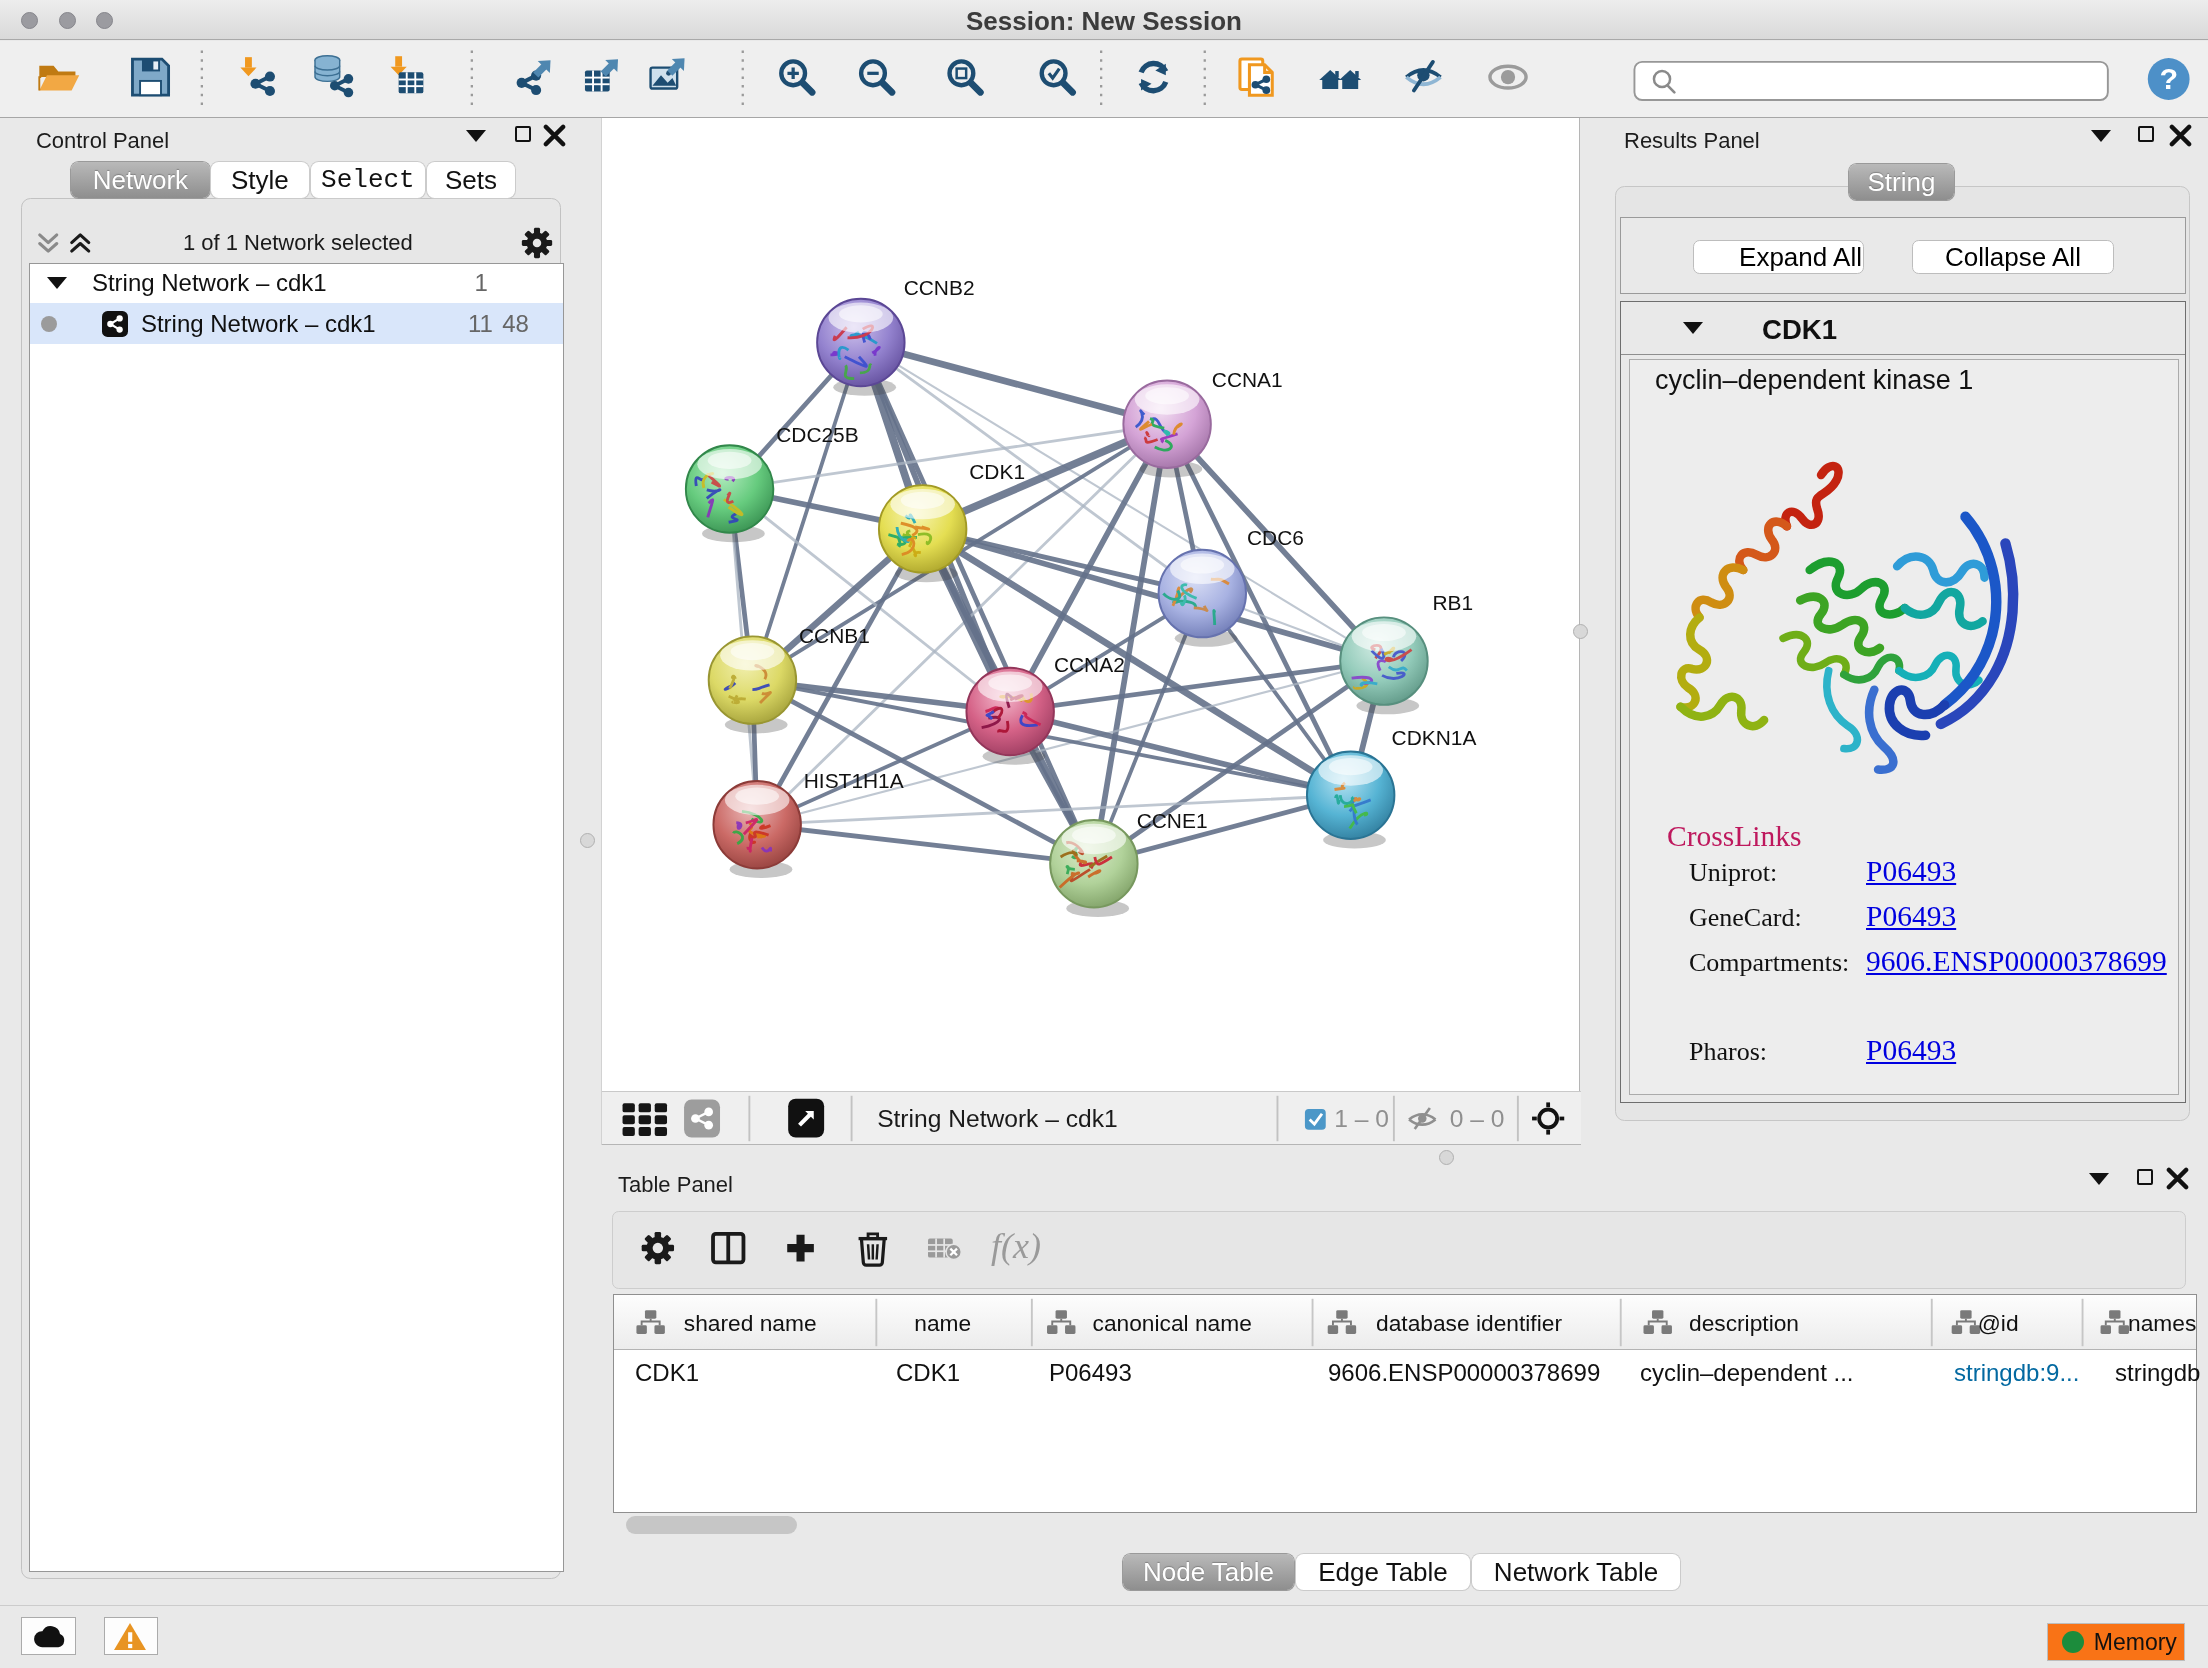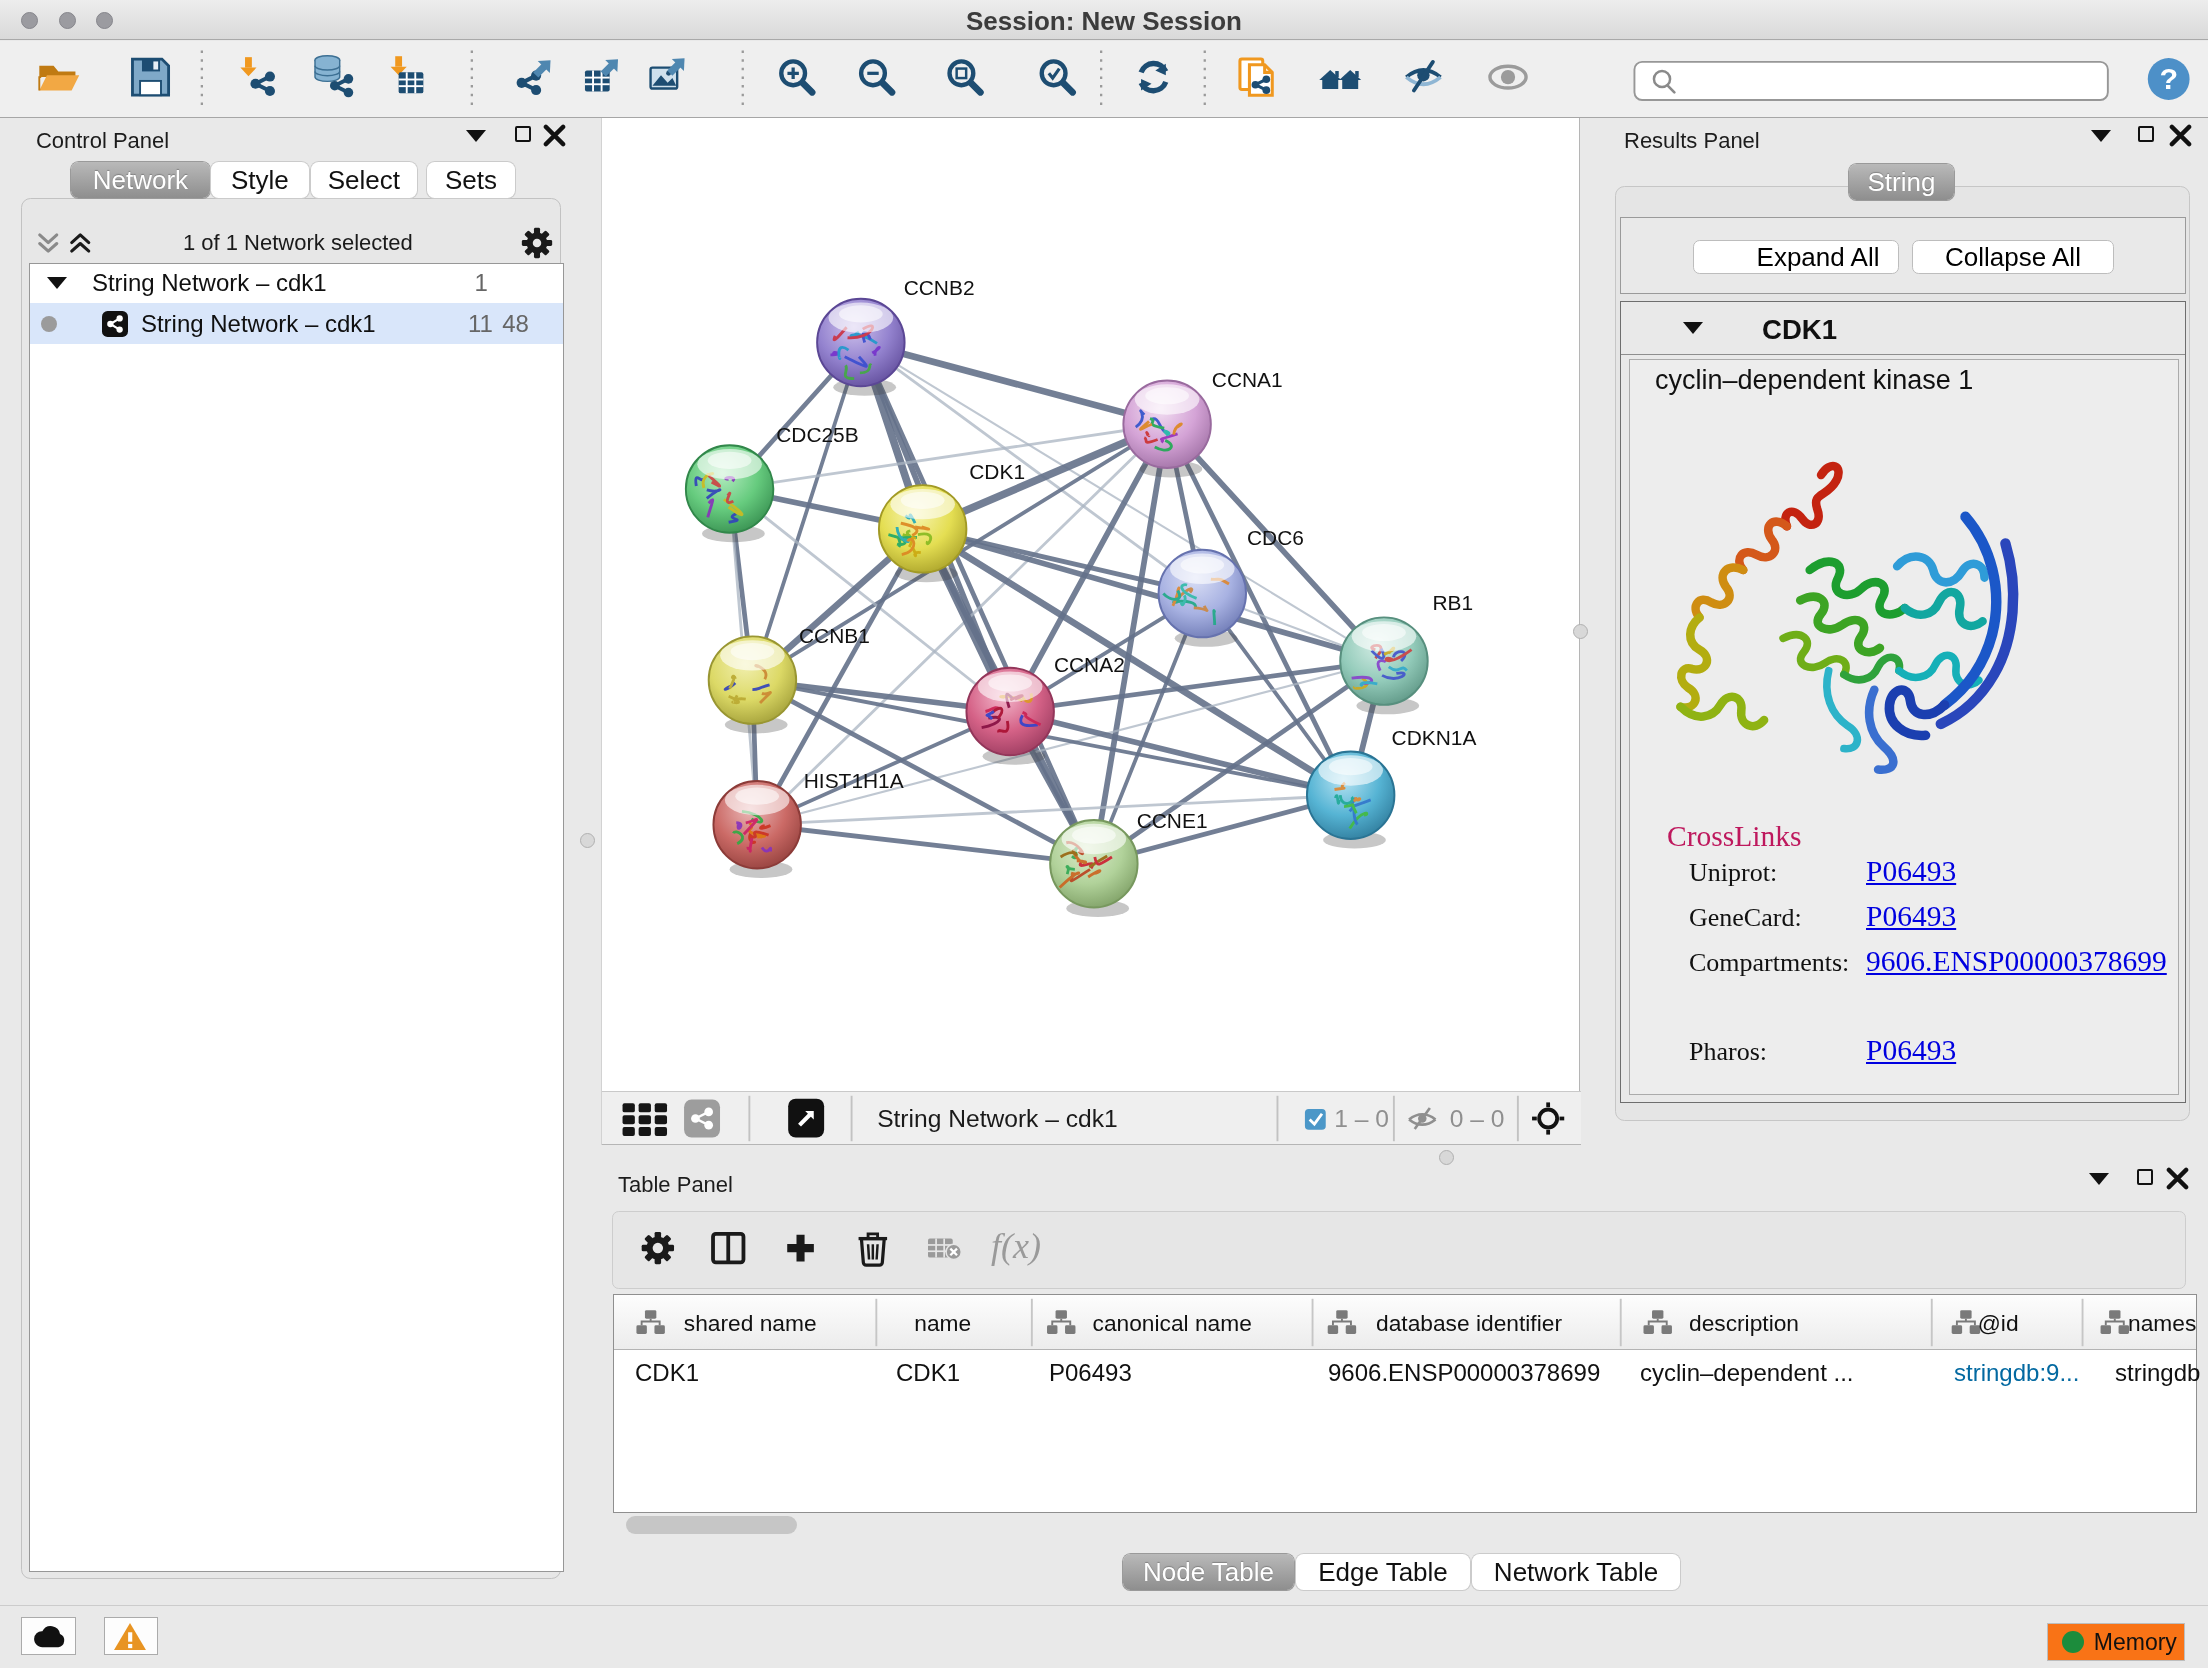--- a/index.html
+++ b/index.html
@@ -198,21 +198,21 @@
 <div id="cpanel" class="abs" style="left:2.9px; top:118px; width:574px; height:1461px;">
   <div class="abs ptitle" style="left:26px; top:9.5px;margin-left:7px;">Control Panel</div>
   <div class="abs tri" style="left:463px; top:12.4px;"></div>
   <div class="abs sqr" style="left:512px; top:7.6px;"></div>
   <svg class="abs" style="left:540px; top:5.7px;" width="23" height="23" viewBox="0 0 24 24">
       <path d="M3 3 L21 21 M21 3 L3 21" stroke="#111" stroke-width="4.5" stroke-linecap="round"></path>
     </svg>
   <div class="abs" style="left:18px; top:80px; width:540px; height:1381px; background:#e7e7e7; border:1px solid #c2c2c2; border-radius:9.5px;"></div>
   <div class="tab tabsel" style="left:68px; top:44px; width:139px;">Network</div>
   <div class="tab" style="left:208px; top:44px; width:98px;">Style</div>
-  <div class="tab" style="left:308px; top:44px; width:106px;">Select</div>
+  <div class="tab" style="left:308px; top:44px; width:114px;font-family:Liberation Mono, monospace;">Select</div>
   <div class="tab" style="left:424px; top:44px; width:88px;">Sets</div>
   <svg class="abs" style="left:31px; top:112px;" width="28.5" height="27" viewBox="0 0 30 28">
       <path d="M6 5 L15 13 L24 5 M6 14 L15 22 L24 14" stroke="#8a8a8a" stroke-width="3.2" fill="none" stroke-linecap="round" stroke-linejoin="round"></path>
     </svg>
   <svg class="abs" style="left:63px; top:112px;" width="28.5" height="27" viewBox="0 0 30 28">
       <path d="M6 13 L15 5 L24 13 M6 22 L15 14 L24 22" stroke="#1a1a1a" stroke-width="3.2" fill="none" stroke-linecap="round" stroke-linejoin="round"></path>
     </svg>
   <div class="abs" style="left:143px; top:112px; width:304px; text-align:center; font-size:22px; color:#1a1a1a;">1 of 1 Network selected</div>
   <svg class="abs" style="left:516px; top:107px;" width="36" height="36" viewBox="0 0 38 38">
       <g transform="translate(19,19)">
@@ -598,21 +598,21 @@
 <div id="rpanel" class="abs" style="left:1581px; top:118px; width:628px; height:1027px;">
   <div class="abs ptitle" style="left:43px; top:9.5px;">Results Panel</div>
   <div class="abs tri" style="left:510px; top:12.4px;"></div>
   <div class="abs sqr" style="left:557px; top:7.6px;"></div>
   <svg class="abs" style="left:588px; top:5.7px;" width="23" height="23" viewBox="0 0 24 24">
       <path d="M3 3 L21 21 M21 3 L3 21" stroke="#111" stroke-width="4.5" stroke-linecap="round"></path>
     </svg>
   <div class="abs" style="left:34px; top:68px; width:575px; height:935px; background:#e5e5e5; border:1px solid #c6c6c6; border-radius:9.5px;"></div>
   <div class="tab tabsel" style="left:268px; top:46px; width:105px;">String</div>
   <div class="abs" style="left:39px; top:99px; width:566px; height:77px; border:1px solid #9a9a9a; background:#e9e9e9;"></div>
-  <div class="abs" style="left:112px; top:122px; width:206px; height:34px; background:#fff; border:1px solid #bdbdbd; border-radius:6.7px; font-size:26px; display:flex; align-items:center; justify-content:center;padding-left:44px;">Expand All</div>
+  <div class="abs" style="left:112px; top:122px; width:171px; height:34px; background:#fff; border:1px solid #bdbdbd; border-radius:6.7px; font-size:26px; display:flex; align-items:center; justify-content:center;padding-left:44px;">Expand All</div>
   <div class="abs" style="left:331px; top:122px; width:202px; height:34px; background:#fff; border:1px solid #bdbdbd; border-radius:6.7px; font-size:26px; display:flex; align-items:center; justify-content:center;">Collapse All</div>
   <div class="abs" style="left:39px; top:183px; width:566px; height:802px; border:1px solid #6e6e6e; background:#e9e9e9;"></div>
   <div class="abs tri" style="left:102px; top:204px;"></div>
   <div class="abs" style="left:181px; top:196px; font-size:27.6px; font-weight:bold; color:#111;">CDK1</div>
   <div class="abs" style="left:40px; top:236px; width:564px; height:1px; background:#8e8e8e;"></div>
   <div class="abs" style="left:48px; top:241px; width:550px; height:736px; background:#ededed; border:1px solid #ababab;"></div>
   <div class="abs" style="left:74px; top:247px; font-size:27px; color:#111;">cyclin–dependent kinase 1</div>
   <svg id="ribbon" class="abs" style="left:90px; top:338px;" width="361" height="323" viewBox="0 0 380 340">
       <g fill="none" stroke-linecap="round">
         <path d="M158 20 C168 4 182 10 174 26 C164 44 148 38 154 56 C160 72 146 78 138 66 C128 52 116 60 122 74" stroke="#c42310" stroke-width="9"></path>

